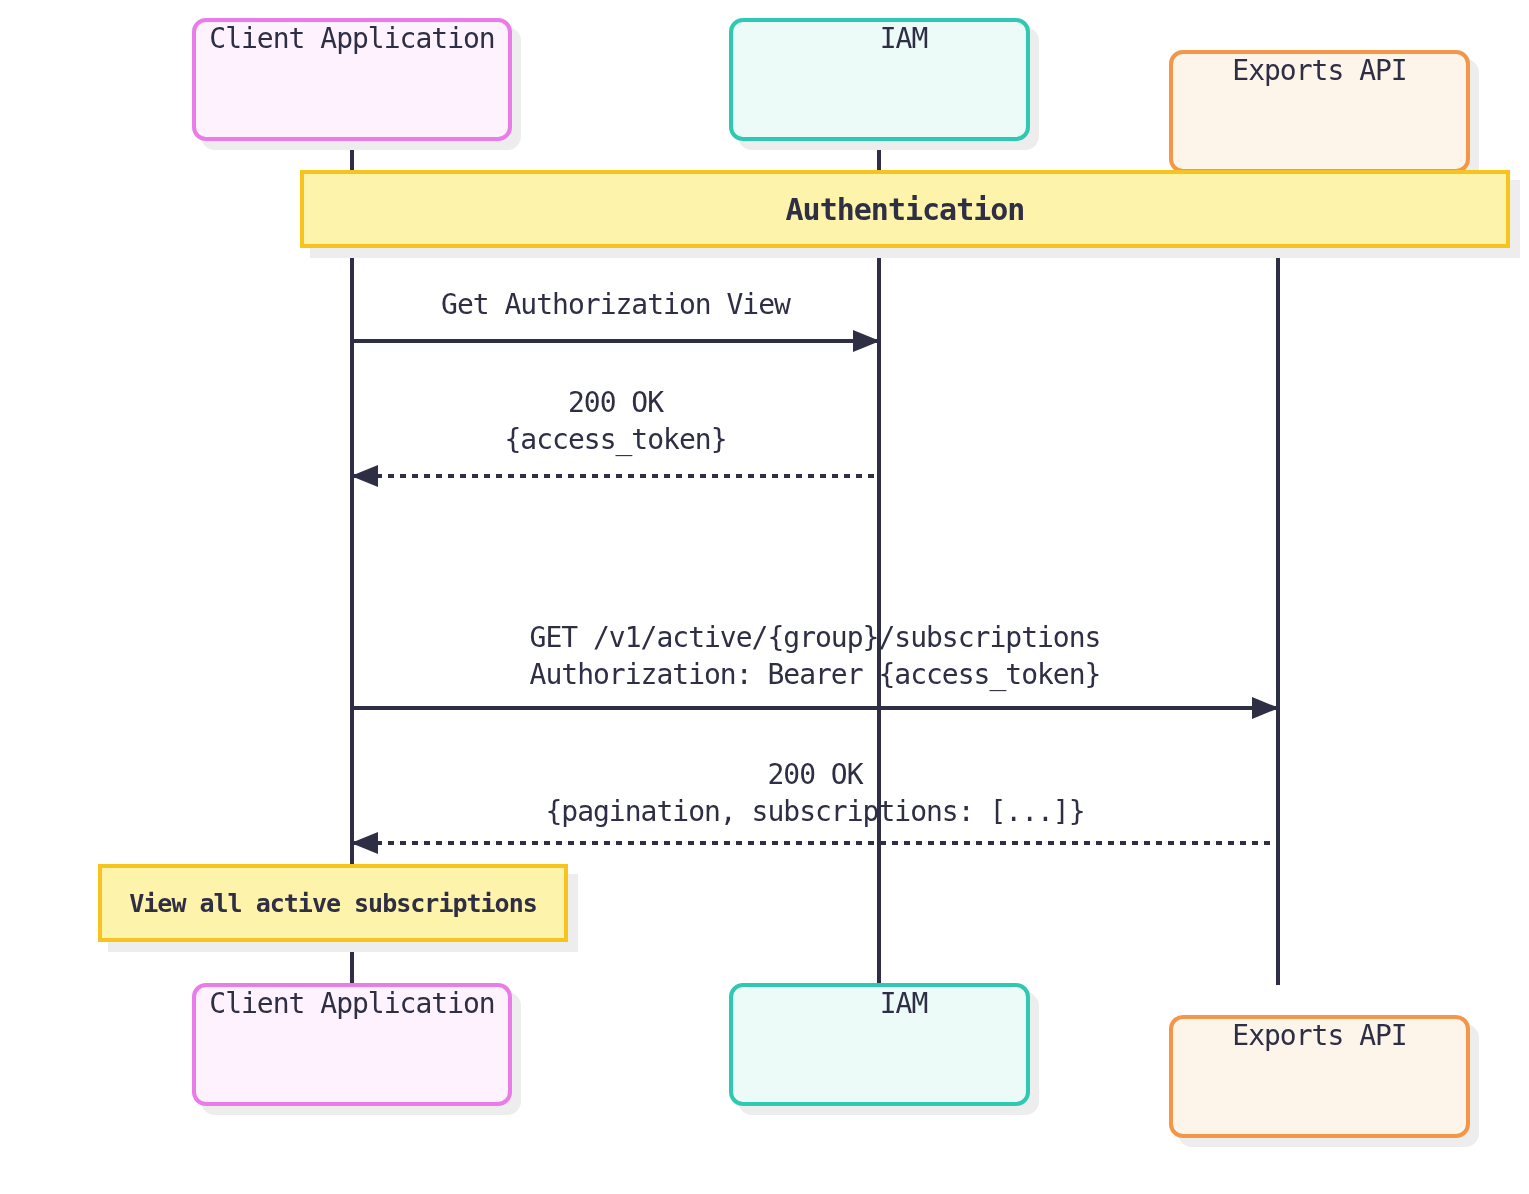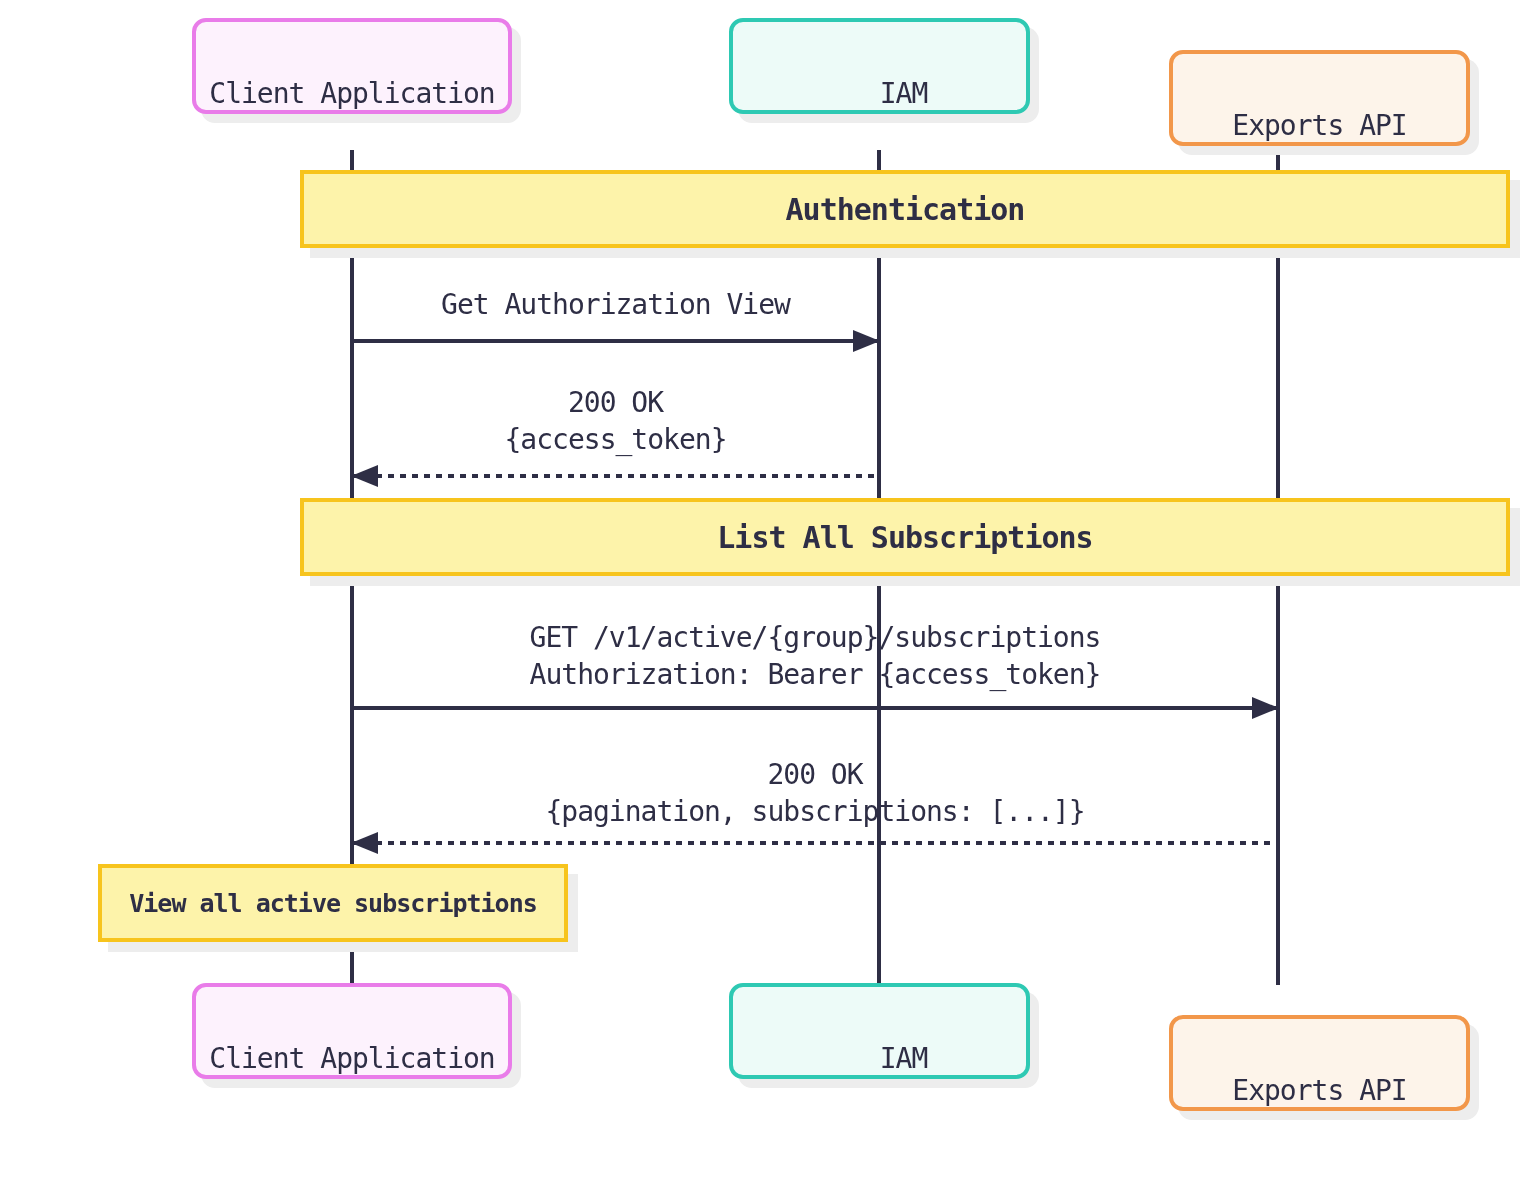--- a/index.html
+++ b/index.html
@@ -29,24 +29,24 @@
     background: var(--ink);
     z-index: 1;
   }
   .lifeline.client  { left: 350px; }
   .lifeline.iam     { left: 877px; }
   .lifeline.exports { left: 1276px; }
 
   
   .actor {
     position: absolute;
-    height: 96px;
+    height: 123px;
     border: 4px solid;
     border-radius: 14px;
-    display: flex; align-items: flex-end; justify-content: center;
+    display: flex; align-items: flex-start; justify-content: center;
     font-size: 28px;
     letter-spacing: -1px;
     box-shadow: 9px 9px 0 var(--shadow);
     z-index: 3;
     background: #fff;
   }
   .actor.row-top    { top: 18px; }
   .actor.row-bottom { top: 983px; }
   .actor.pos-client  { left: 192px;  width: 320px; }
   .actor.pos-iam     { left: 729px;  width: 301px; }
@@ -157,23 +157,20 @@
 
   <div class="msg m2">
     <div class="labels">
       <span>200 OK</span>
       <span>{access_token}</span>
     </div>
     <div class="shaft dotted"></div>
     <div class="head left"></div>
   </div>
 
-  <div class="banner b2">
-    <span>List All Subscriptions</span>
-  </div>
 
   <div class="msg m3">
     <div class="labels">
       <span>GET /v1/active/{group}/subscriptions</span>
       <span>Authorization: Bearer {access_token}</span>
     </div>
     <div class="shaft solid"></div>
     <div class="head right"></div>
   </div>
 

